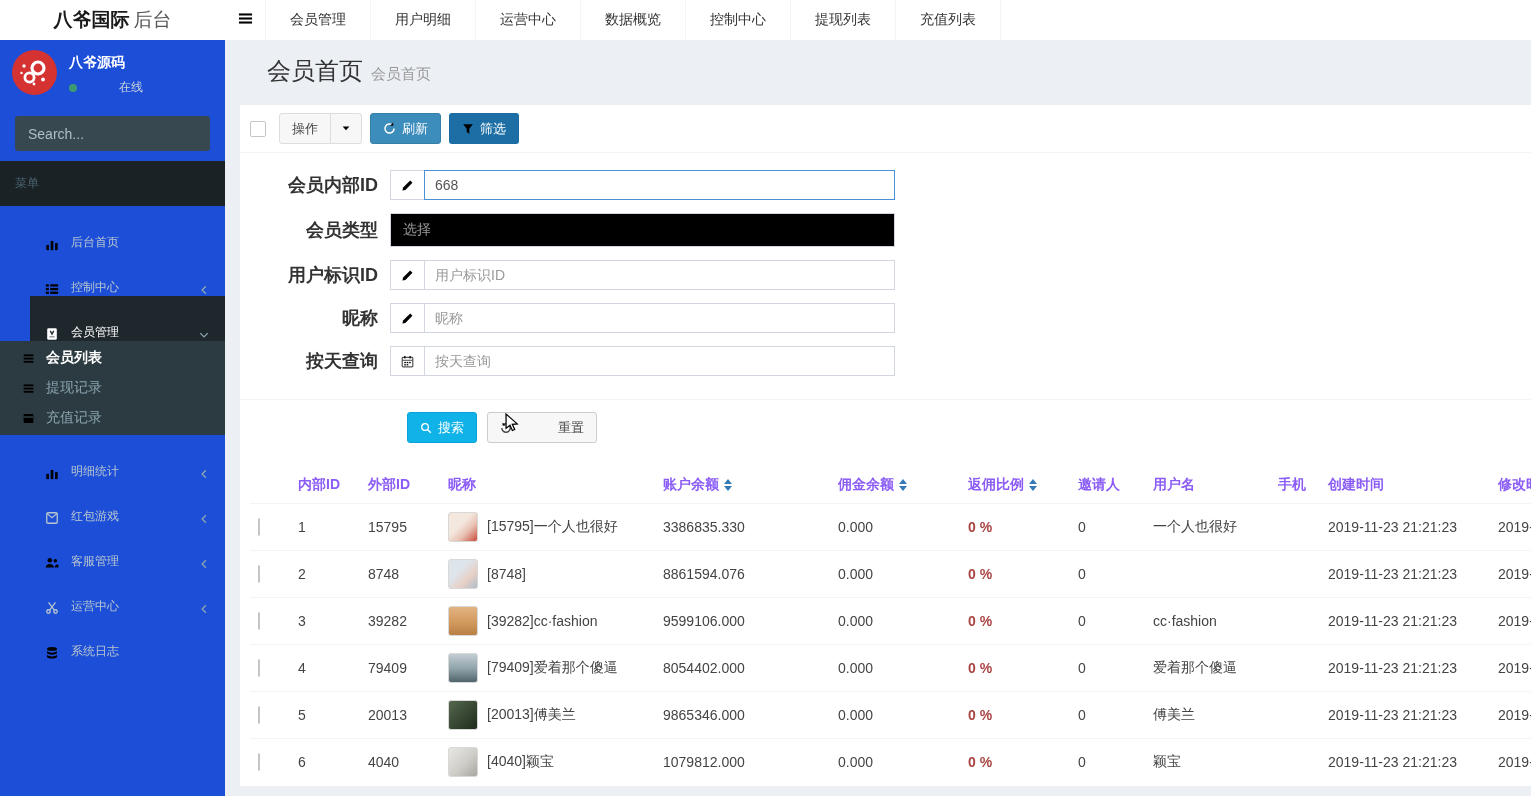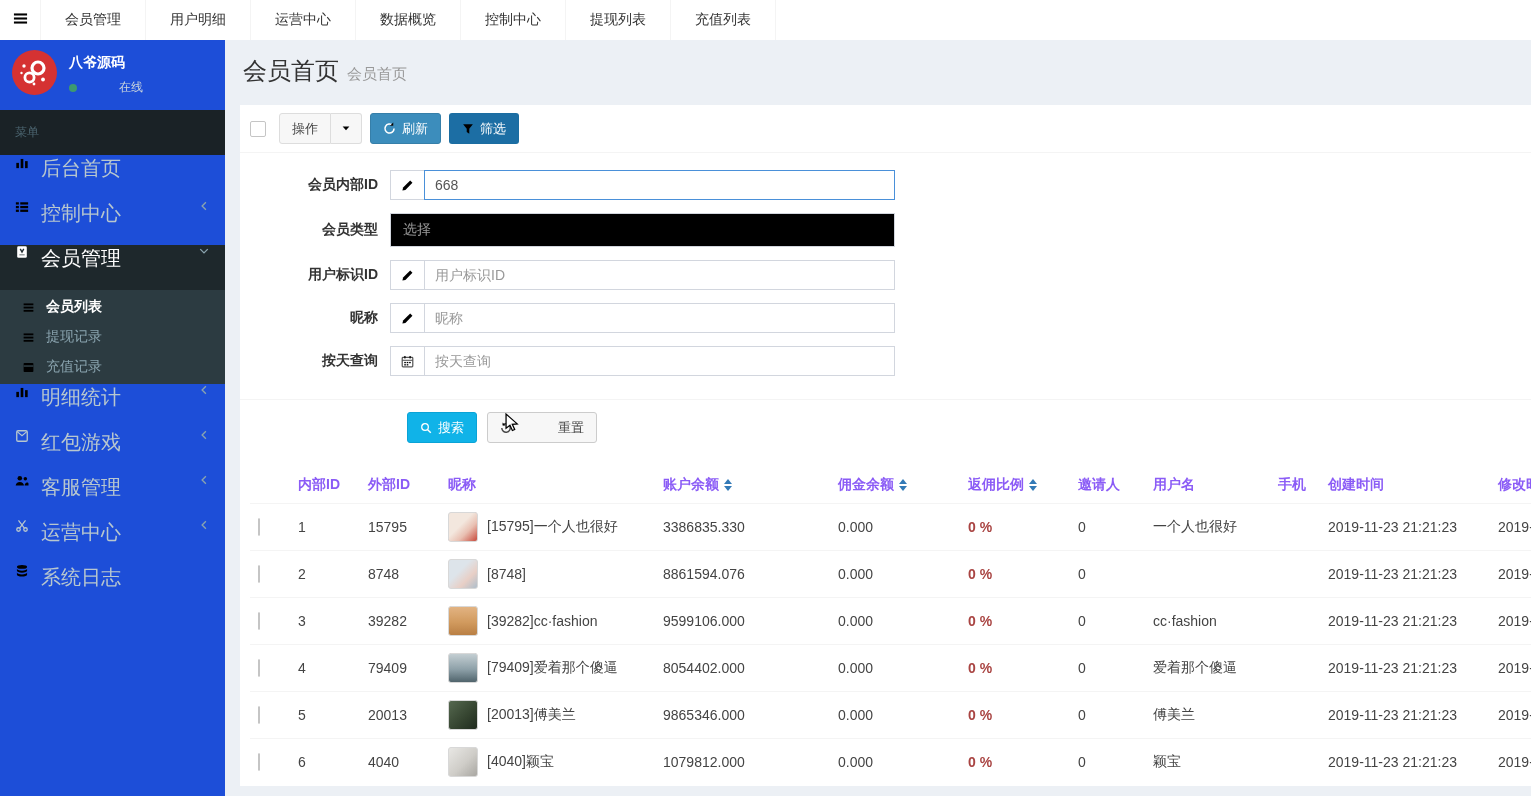--- a/index.html
+++ b/index.html
@@ -20,54 +20,54 @@
   .sidebar { position:absolute; top:40px; left:0; width:225px; bottom:0; background:#1d4ed8; }
   .user-panel { display:flex; padding:10px 10px 12px 12px; }
   .user-info { margin-left:12px; padding-top:4px; }
   .user-name { color:#fff; font-size:14px; font-weight:700; margin-bottom:7px; }
   .user-status { color:#cfd8dc; font-size:12px; display:flex; align-items:center;gap:36px; }
   .dot { width:8px; height:8px; border-radius:50%; background:#3d9970; display:inline-block; margin-right:6px; }
   .side-search { margin:6px 15px 10px 15px; display:flex; background:#374850; border-radius:3px; height:35px; overflow:hidden; }
   .side-search input { flex:1; background:transparent; border:0; outline:0; color:#ccc; padding:0 13px; font-size:14px; }
   .side-search input::placeholder { color:#b0bec5; }
   .menu-header { padding:14px 15px; font-size:12px; color:#4b646f; background:#1a2226; }
-  .menu-item { display:flex; align-items:flex-start; height:45px; padding:0 15px; color:#b8c7ce; font-size:20px; cursor:pointer; }
+  .menu-item { display:flex; align-items:flex-end; height:45px; padding:0 15px; color:#b8c7ce; font-size:12px; cursor:pointer;margin-left:30px; }
   .menu-item .mi-icon { width:26px; color:#b8c7ce; display:flex; }
   .menu-item .chev { margin-left:auto; color:#8aa4af; display:flex; }
   .menu-item.active { background:#1e282c; color:#fff; }
   .menu-item.active .mi-icon { color:#fff; }
   .submenu { background:#2c3b41; padding:2px 0; }
   .submenu-item { display:flex; align-items:center; height:30px; padding:0 15px 0 22px; color:#8aa4af; font-size:14px; cursor:pointer; }
   .submenu-item .mi-icon { width:24px; display:flex; color:#8aa4af; }
   .submenu-item.active { color:#fff; font-weight:700; }
   .submenu-item.active .mi-icon { color:#fff; }
 
   
   .main { position:absolute; left:225px; top:40px; right:0; bottom:0; background:#ecf0f5; overflow:hidden; }
-  .content-header { padding:15px 15px 18px 18px; }
+  .content-header { padding:15px 15px 18px 18px;margin-left:24px; }
   .content-header h1 { display:inline; font-size:24px; font-weight:400; color:#333; }
   .content-header small { margin-left:8px; font-size:15px; color:#999; font-weight:300; }
   .box { background:#fff; margin-left:15px; min-height:660px; }
 
   
   .box-toolbar { display:flex; align-items:center; padding:8px 10px; border-bottom:1px solid #f4f4f4; }
   .cb { width:16px; height:16px; border:1px solid #c5c5c5; border-radius:2px; background:#fff; cursor:pointer; flex:none; }
   .box-toolbar .cb { margin-right:13px; }
   .btn { display:inline-flex; align-items:center; height:31px; padding:0 12px; font-size:13px; border-radius:3px; border:1px solid transparent; cursor:pointer; background:#f4f4f4; color:#444; }
   .btn .bicon { display:flex; margin-right:6px; }
   .btn-group { display:inline-flex; margin-right:8px; }
   .btn-split-main { border:1px solid #ddd; border-radius:3px 0 0 3px; background:#f7f7f7; }
   .btn-split-caret { border:1px solid #ddd; border-left:0; border-radius:0 3px 3px 0; background:#f7f7f7; padding:0 9px; color:#444; display:inline-flex; align-items:center; cursor:pointer; }
   .btn-refresh { background:#3c8dbc; border-color:#367fa9; color:#fff; margin-right:8px; }
   .btn-filter  { background:#1c6ea4; border-color:#16598610; color:#fff; }
 
   
   .filter-form { padding-top:17px; }
   .form-row { display:flex; align-items:center; margin-bottom:13px; }
-  .form-label { width:150px; text-align:right; padding-right:12px; font-weight:700; font-size:14px; color:#333; flex:none; }
+  .form-label { width:150px; text-align:right; padding-right:12px; font-weight:700; font-size:18px; color:#333; flex:none; }
   .input-group { display:flex; width:505px; height:30px; }
   .addon { width:34px; background:#fff; border:1px solid #d2d6de; border-right:0; display:flex; align-items:center; justify-content:center; color:#555; flex:none; }
   .fc { flex:1; border:1px solid #d2d6de; padding:0 10px; font-size:14px; color:#555; outline:0; border-radius:0; min-width:0; background:#fff; }
   .fc::placeholder { color:#999; }
   .fc.focused { border:1px solid #4a90d9; }
   .select-box { width:505px; height:34px; border:1px solid #d2d6de; background:#000000; display:flex; align-items:center; padding:0 12px; color:#999; cursor:pointer; position:relative; }
   .select-box .caret { margin-left:auto; color:#888; display:flex; }
   .form-divider { border-top:1px solid #f4f4f4; margin-top:23px; }
   .form-actions { display:flex; gap:10px; padding:12px 0 12px 167px; }
   .btn-search { background:#10b3e8; border-color:#0aa3d6; color:#fff; }
@@ -193,20 +193,23 @@
       <circle cx="31" cy="29.5" r="1.9" fill="#fff"></circle>
       <circle cx="22" cy="34" r="1.4" fill="#fff"></circle>
       <circle cx="9.5" cy="23" r="1.2" fill="#fff"></circle>
     </symbol>
   <symbol id="i-cursor" viewBox="0 0 18 18">
       <path d="M1 1l0 13.5 3.7-2.9 2.3 5 2.2-1-2.3-4.9 4.7-.4z" fill="#fff" stroke="#000" stroke-width="1.2"></path>
     </symbol>
 </svg>
 
 <div class="topbar">
+  <div class="brand">
+    <b>八爷国际</b><span>后台</span>
+  </div>
   <div class="hamburger">
     <span><svg width="15" height="15">
           <use href="#i-bars"></use>
         </svg></span>
   </div>
   <div class="nav-tabs">
     <div class="nav-tab">会员管理</div>
     <div class="nav-tab">用户明细</div>
     <div class="nav-tab">运营中心</div>
     <div class="nav-tab">数据概览</div>
@@ -221,20 +224,24 @@
     <span><svg width="45" height="45">
           <use href="#i-logo"></use>
         </svg></span>
     <div class="user-info">
       <div class="user-name">八爷源码</div>
       <div class="user-status">
           <span class="dot"></span>
           <span>在线</span>
         </div>
     </div>
+  </div>
+  <div class="side-search">
+    <input type="text" placeholder="Search..." style="">
+
   </div>
   <div class="menu-header">菜单</div>
 
   <div class="menu-item">
     <span class="mi-icon">
         <svg width="14" height="14">
           <use href="#i-chart"></use>
         </svg>
       </span>
     <span>后台首页</span>

